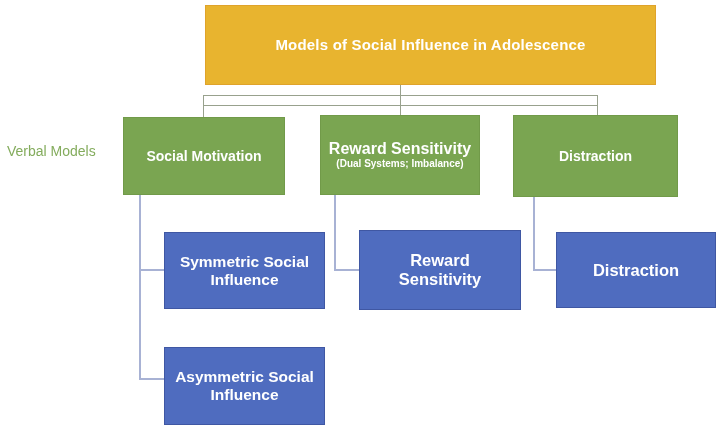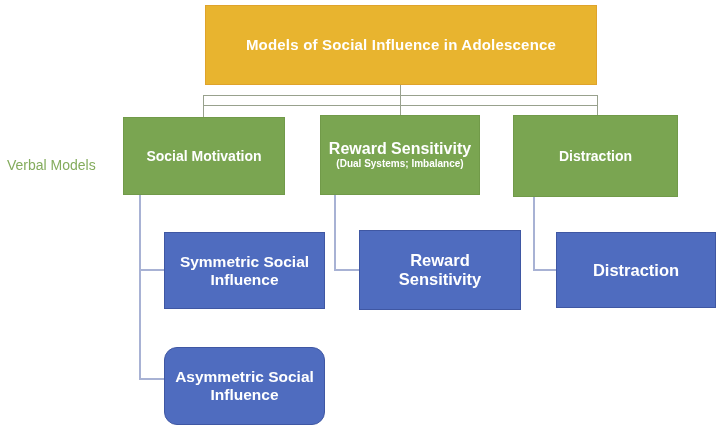--- a/index.html
+++ b/index.html
@@ -5,42 +5,42 @@
   html,body{margin:0;padding:0;background:#ffffff;}
   .stage{
     position:relative;width:720px;height:428px;background:#ffffff;overflow:hidden;
     font-family:"Liberation Sans", sans-serif;
   }
   .box{
     position:absolute;display:flex;flex-direction:column;align-items:center;justify-content:center;
     text-align:center;color:var(--box-text,#fff);box-sizing:border-box;line-height:1.15;
   }
   .title-box{
-    left:205px;top:5px;width:392px;height:80px;
+    left:205px;top:5px;width:451px;height:80px;
     background:var(--title-fill,#E8B42F);border:1px solid var(--title-border,#DFA32B);
     font-size:15px;font-weight:600;letter-spacing:.2px;
   }
   .verbal-box{
     background:var(--verbal-fill,#7AA551);border:1px solid var(--verbal-border,#719A49);
     font-size:14px;font-weight:600;
   }
   .formal-box{
     background:var(--formal-fill,#4F6CBF);border:1px solid var(--formal-border,#3F57A3);
     font-size:16px;font-weight:600;padding:17px 8px;
   }
   .g1{left:123px;top:117px;width:162px;height:78px;}
   .g2{left:320px;top:115px;width:160px;height:80px;font-size:16px;}
   .g2 .sub{font-size:10px;font-weight:600;}
   .g3{left:513px;top:115px;width:165px;height:82px;}
   .b1{left:164px;top:232px;width:161px;height:77px;font-size:15.5px;}
   .b2{left:359px;top:230px;width:162px;height:80px;font-size:16.5px;}
   .b3{left:556px;top:232px;width:160px;height:76px;font-size:16.5px;}
-  .b4{left:164px;top:347px;width:161px;height:78px;font-size:15.5px;border-radius:13px;}
+  .b4{left:164px;top:347px;width:161px;height:78px;font-size:15.5px;}
   .row-label{position:absolute;font-size:14px;white-space:nowrap;}
-  .row-label.verbal{left:7px;top:157px;color:var(--verbal-label,#84AC5D);text-align:right;}
+  .row-label.verbal{left:7px;top:143px;color:var(--verbal-label,#84AC5D);text-align:right;}
   .row-label.formal{left:1px;top:258px;color:var(--formal-label,#7589BF);font-size:14.5px;}
   .line{position:absolute;}
   .tline{background:var(--top-connector,#98A18D);}
   .bline{background:var(--bottom-connector,#A8B2D4);}
   
   .c-title-v{left:400px;top:85px;width:1px;height:32px;}
   .c-bus1{left:203px;top:95px;width:395px;height:1px;}
   .c-bus2{left:203px;top:105px;width:395px;height:1px;}
   .c-drop-g1{left:203px;top:95px;width:1px;height:22px;}
   .c-drop-g3{left:597px;top:95px;width:1px;height:20px;}

